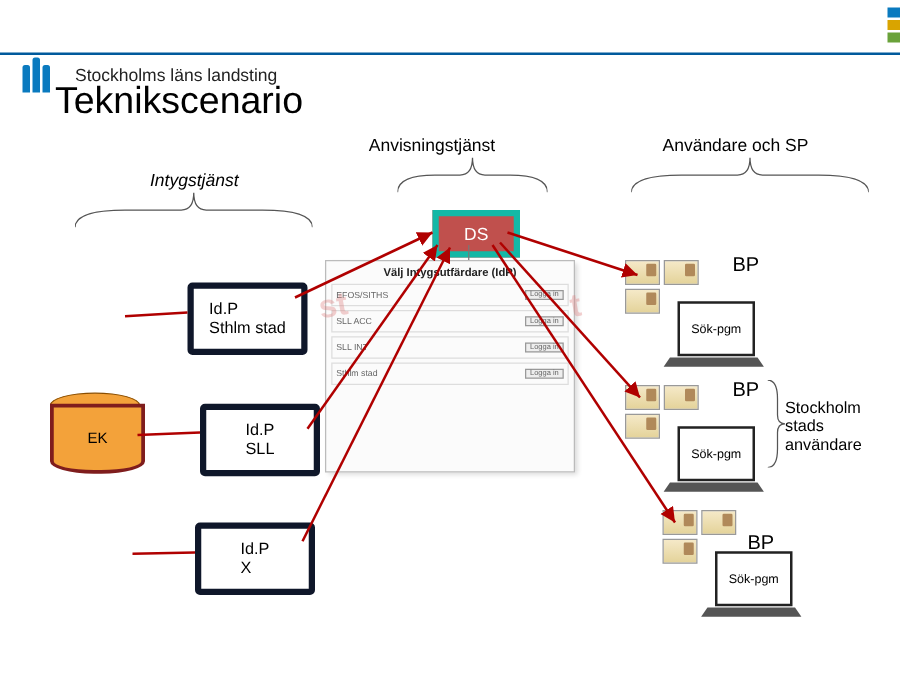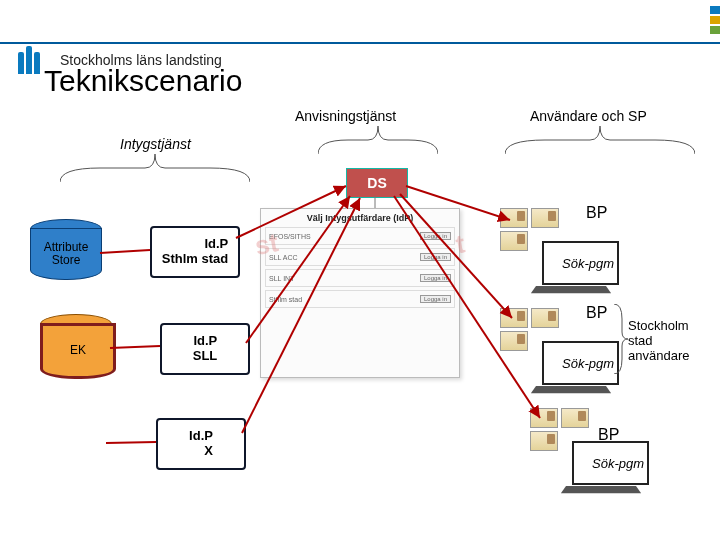--- a/index.html
+++ b/index.html
@@ -14,33 +14,33 @@
   .slide-title{font-size:30px;margin:20px 13px 10px 44px;font-weight:400;}
   .stage{position:relative;width:720px;height:440px;}
   .label{position:absolute;font-size:14px;}
   .cyl{position:absolute;width:70px;height:58px;}
   .cyl .top{width:70px;height:18px;border-radius:50%;position:absolute;top:-9px;left:0;}
   .cyl .body{width:70px;height:50px;border-radius:0 0 35px 35px/0 0 10px 10px;position:absolute;top:0;left:0;display:flex;align-items:center;justify-content:center;font-size:12px;line-height:1.1;text-align:center;}
   .cyl-blue .top{background:#2f7fc9;border:1px solid #0a3e74;}
   .cyl-blue .body{background:#2f7fc9;border:1px solid #0a3e74;color:#000;}
   .cyl-orange .top{background:#f3a23a;border:1px solid #8a4e00;}
   .cyl-orange .body{background:#f3a23a;border:3px solid #7f1d1d;color:#000;}
-  .idp-box{position:absolute;width:86px;height:48px;background:#fff;border:2px solid #0f172a;border-radius:4px;font-size:13px;display:flex;align-items:center;justify-content:center;text-align:right;line-height:1.15;font-weight:bold;}
-  .ds-box{position:absolute;width:60px;height:28px;background:#c0504d;border:1px solid #14b8a6;color:#fff;font-weight:bold;display:flex;align-items:center;justify-content:center;font-size:14px;}
+  .idp-box{position:absolute;width:86px;height:48px;background:#fff;border:5px solid #0f172a;border-radius:4px;font-size:13px;display:flex;align-items:center;justify-content:center;text-align:left;line-height:1.15;}
+  .ds-box{position:absolute;width:60px;height:28px;background:#c0504d;border:5px solid #14b8a6;color:#fff;font-weight:normal;display:flex;align-items:center;justify-content:center;font-size:14px;}
   .screenshot{position:absolute;width:200px;height:170px;background:#fbfbfb;border:1px solid #bbb;box-shadow:2px 2px 4px rgba(0,0,0,.15);font-size:7px;color:#666;padding:4px;box-sizing:border-box;}
   .screenshot .sc-title{color:#222;font-weight:bold;font-size:9px;text-align:center;margin-bottom:4px;}
   .sc-row{border:1px solid #ddd;height:14px;margin:3px 0;padding:1px 3px;display:flex;justify-content:space-between;align-items:center;}
   .sc-btn{background:#eee;border:1px solid #999;padding:0 3px;font-size:6px;}
   .watermark{position:absolute;color:rgba(220,120,120,.35);font-size:26px;font-weight:bold;transform:rotate(-10deg);}
   .client{position:absolute;width:110px;}
   .client .cards{display:flex;gap:3px;flex-wrap:wrap;width:60px;}
   .idcard{width:26px;height:18px;background:linear-gradient(#f5e9c8,#e4d39a);border:1px solid #999;position:relative;}
   .idcard::after{content:"";position:absolute;right:2px;top:2px;width:8px;height:10px;background:#b0895a;border-radius:1px;}
   .laptop{width:70px;height:55px;position:relative;margin-top:-10px;margin-left:36px;}
-  .laptop .screen{width:58px;height:40px;border:2px solid #222;background:#fff;position:absolute;left:6px;top:0;display:flex;align-items:center;justify-content:center;font-size:13px;font-style:italic;padding-left:15px;}
+  .laptop .screen{width:58px;height:40px;border:2px solid #222;background:#fff;position:absolute;left:6px;top:0;display:flex;align-items:center;justify-content:center;font-size:10px;}
   .laptop .base{width:70px;height:10px;background:#555;position:absolute;bottom:0;left:0;transform:perspective(60px) rotateX(50deg);transform-origin:top;}
   .bp{position:absolute;font-size:16px;}
   svg.conn{position:absolute;left:0;top:0;pointer-events:none;}
   .group-brace{position:absolute;width:70px;height:130px;}
   .group-brace svg{width:100%;height:100%;}
   .v-brace{position:absolute;}
   .v-brace svg{display:block;}
 </style>
 </head>
 <body>
@@ -80,25 +80,20 @@
       </svg>
   </div>
   <div class="group-brace" style="left:60px;top:46px;height:28px;width:190px;">
     <svg viewBox="0 0 190 28">
         <path d="M0 28 Q0 14 40 14 L85 14 Q95 14 95 0 Q95 14 105 14 L150 14 Q190 14 190 28" fill="none" stroke="#555"></path>
       </svg>
   </div>
 
   <div class="ds-box" style="left:346px;top:60px;">DS</div>
 
-  <div class="cyl cyl-blue" style="left:30px;top:120px;">
-    <div class="top"></div>
-      <div class="body" style="white-space:pre-line;">Attribute
-Store</div>
-  </div>
   <div class="cyl cyl-orange" style="left:40px;top:215px;">
     <div class="top"></div>
       <div class="body">EK</div>
   </div>
 
   <div class="idp-box" style="left:150px;top:118px;white-space:pre-line;">Id.P
 Sthlm stad</div>
   <div class="idp-box" style="left:160px;top:215px;white-space:pre-line;">Id.P
 SLL</div>
   <div class="idp-box" style="left:156px;top:310px;white-space:pre-line;">Id.P
@@ -157,21 +152,21 @@
         <div class="idcard"></div>
       </div>
     <div class="bp" style="left:68px;top:18px;">BP</div>
     <div class="laptop">
         <div class="screen">Sök-pgm</div>
         <div class="base"></div>
       </div>
   </div>
 
   <div class="label" style="left:628px;top:210px;font-size:13px;white-space:pre-line;">Stockholm
-stad
+stads
 användare</div>
   <div class="v-brace" style="left:614px;top:196px;">
     <svg width="14" height="70" viewBox="0 0 14 70">
         <path d="M0 0 Q8 0 8 15 L8 28 Q8 35 14 35 Q8 35 8 42 L8 55 Q8 70 0 70" fill="none" stroke="#555"></path>
       </svg>
   </div>
 
   <svg class="conn" width="720" height="440">
     <defs>
       <marker id="arr" markerWidth="8" markerHeight="8" refX="6" refY="3" orient="auto">

